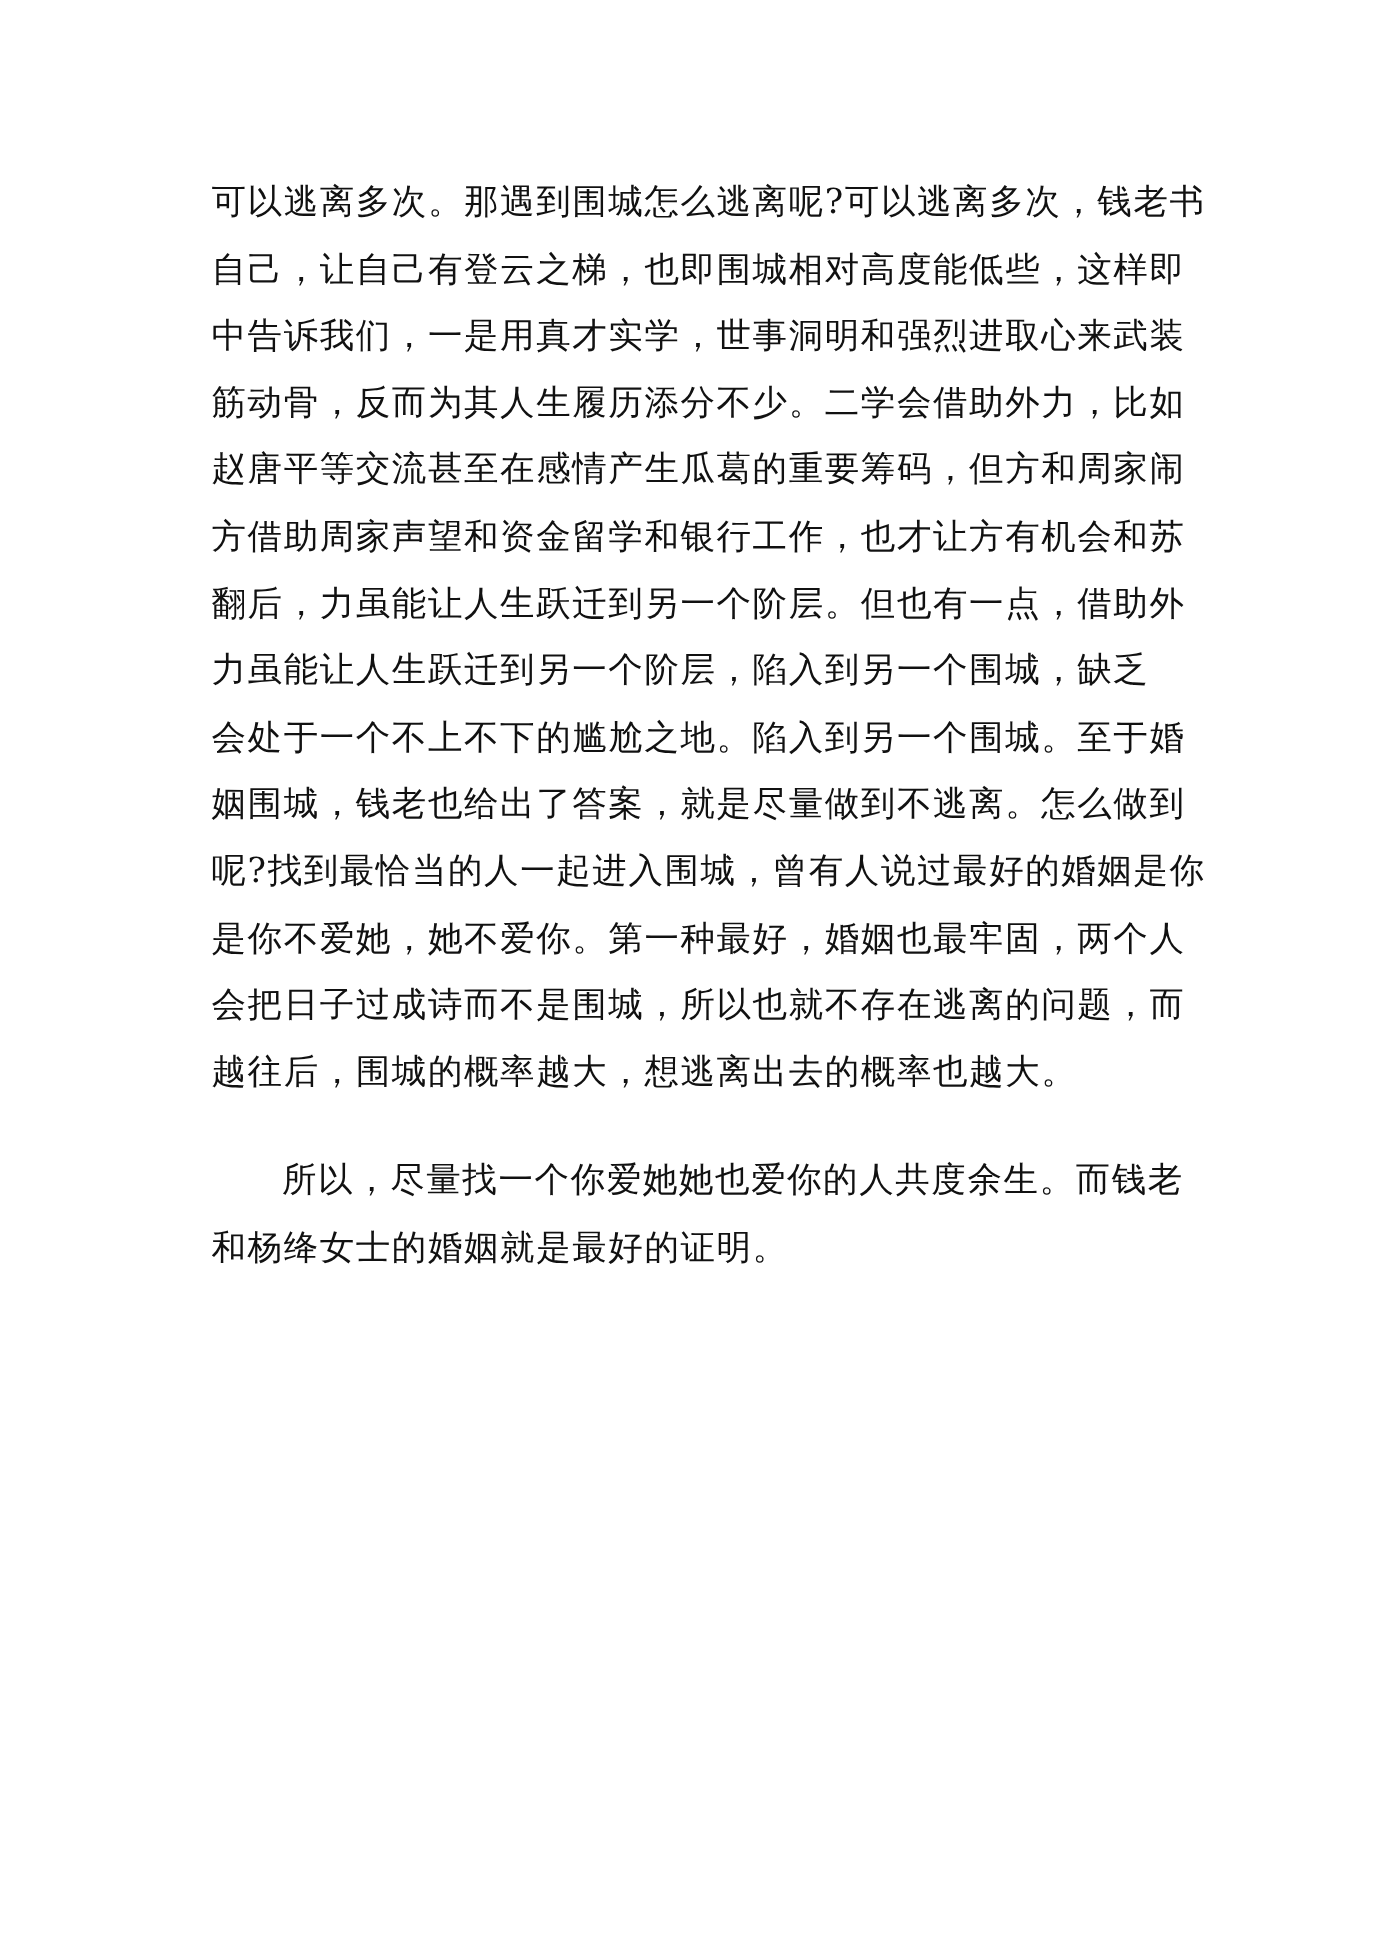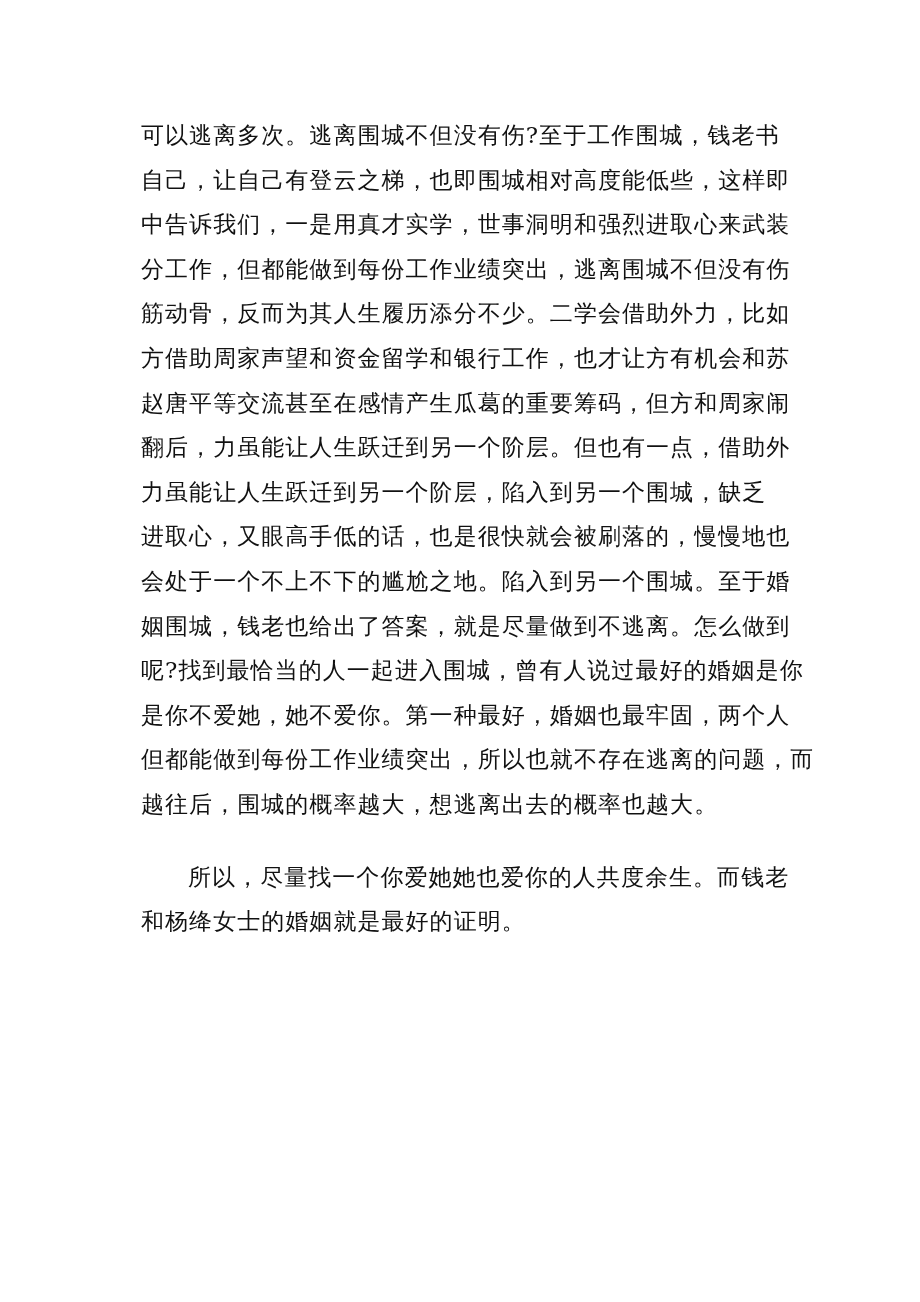--- a/index.html
+++ b/index.html
@@ -27,42 +27,41 @@
     line-height: 44.6px;
     font-size: 23px;
     white-space: nowrap;
     letter-spacing: 1.05px;
   }
   .para-gap {
     height: 28px;
   }
   .indent {
     padding-left: 47px;
+    font-family: Liberation Serif, serif;
   }
 </style>
 </head>
 <body>
 
 <div class="page">
   <div class="paragraph">
-    <span class="line">可以逃离多次。逃离围城不但没有伤?至于工作围城，钱老书</span>
+    <span class="line">可以逃离多次。那遇到围城怎么逃离呢?可以逃离多次，钱老书</span>
     <span class="line">自己，让自己有登云之梯，也即围城相对高度能低些，这样即</span>
     <span class="line">中告诉我们，一是用真才实学，世事洞明和强烈进取心来武装</span>
-    <span class="line">分工作，但都能做到每份工作业绩突出，逃离围城不但没有伤</span>
     <span class="line">筋动骨，反而为其人生履历添分不少。二学会借助外力，比如</span>
+    <span class="line">赵唐平等交流甚至在感情产生瓜葛的重要筹码，但方和周家闹</span>
     <span class="line">方借助周家声望和资金留学和银行工作，也才让方有机会和苏</span>
-    <span class="line">赵唐平等交流甚至在感情产生瓜葛的重要筹码，但方和周家闹</span>
     <span class="line">翻后，力虽能让人生跃迁到另一个阶层。但也有一点，借助外</span>
     <span class="line">力虽能让人生跃迁到另一个阶层，陷入到另一个围城，缺乏</span>
-    <span class="line">进取心，又眼高手低的话，也是很快就会被刷落的，慢慢地也</span>
     <span class="line">会处于一个不上不下的尴尬之地。陷入到另一个围城。至于婚</span>
     <span class="line">姻围城，钱老也给出了答案，就是尽量做到不逃离。怎么做到</span>
     <span class="line">呢?找到最恰当的人一起进入围城，曾有人说过最好的婚姻是你</span>
     <span class="line">是你不爱她，她不爱你。第一种最好，婚姻也最牢固，两个人</span>
-    <span class="line">但都能做到每份工作业绩突出，所以也就不存在逃离的问题，而</span>
+    <span class="line">会把日子过成诗而不是围城，所以也就不存在逃离的问题，而</span>
     <span class="line">越往后，围城的概率越大，想逃离出去的概率也越大。</span>
   </div>
   <div class="para-gap"></div>
   <div class="paragraph">
     <span class="line indent">所以，尽量找一个你爱她她也爱你的人共度余生。而钱老</span>
     <span class="line">和杨绛女士的婚姻就是最好的证明。</span>
   </div>
 </div>
 
 </body></html>

